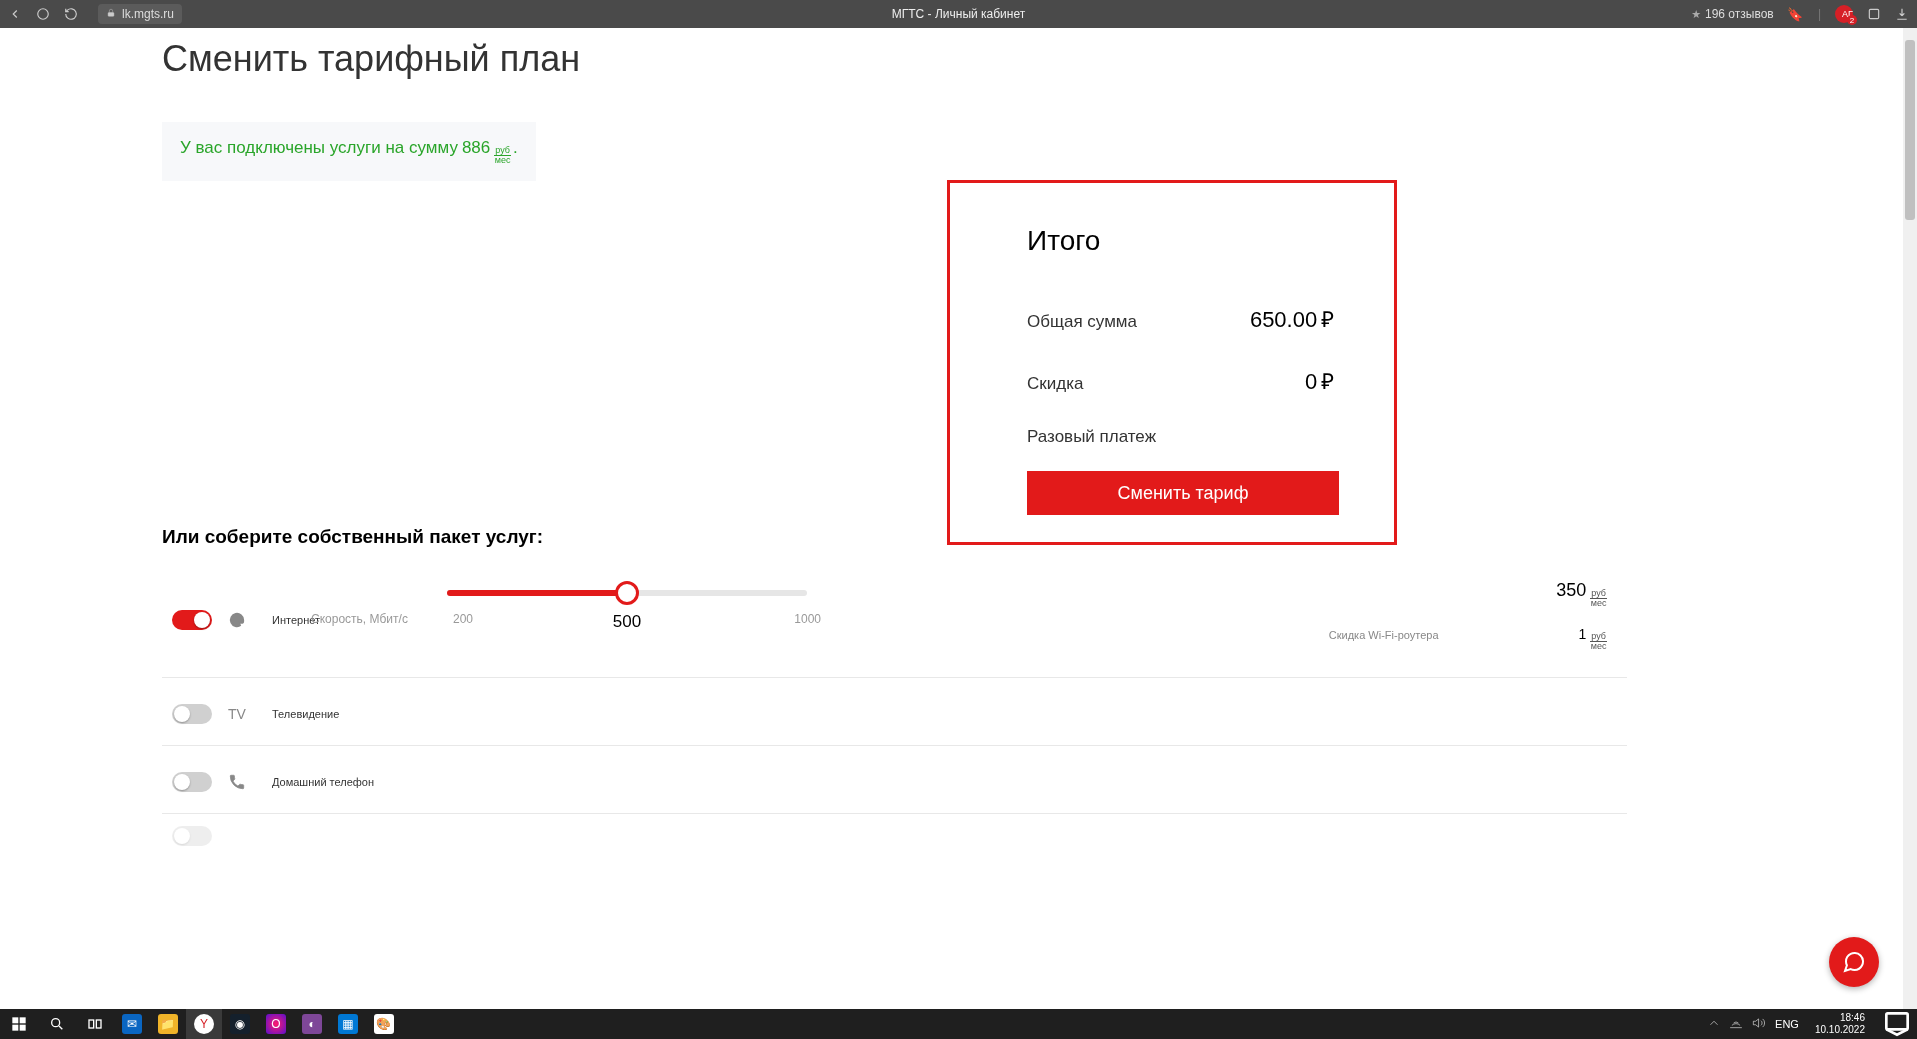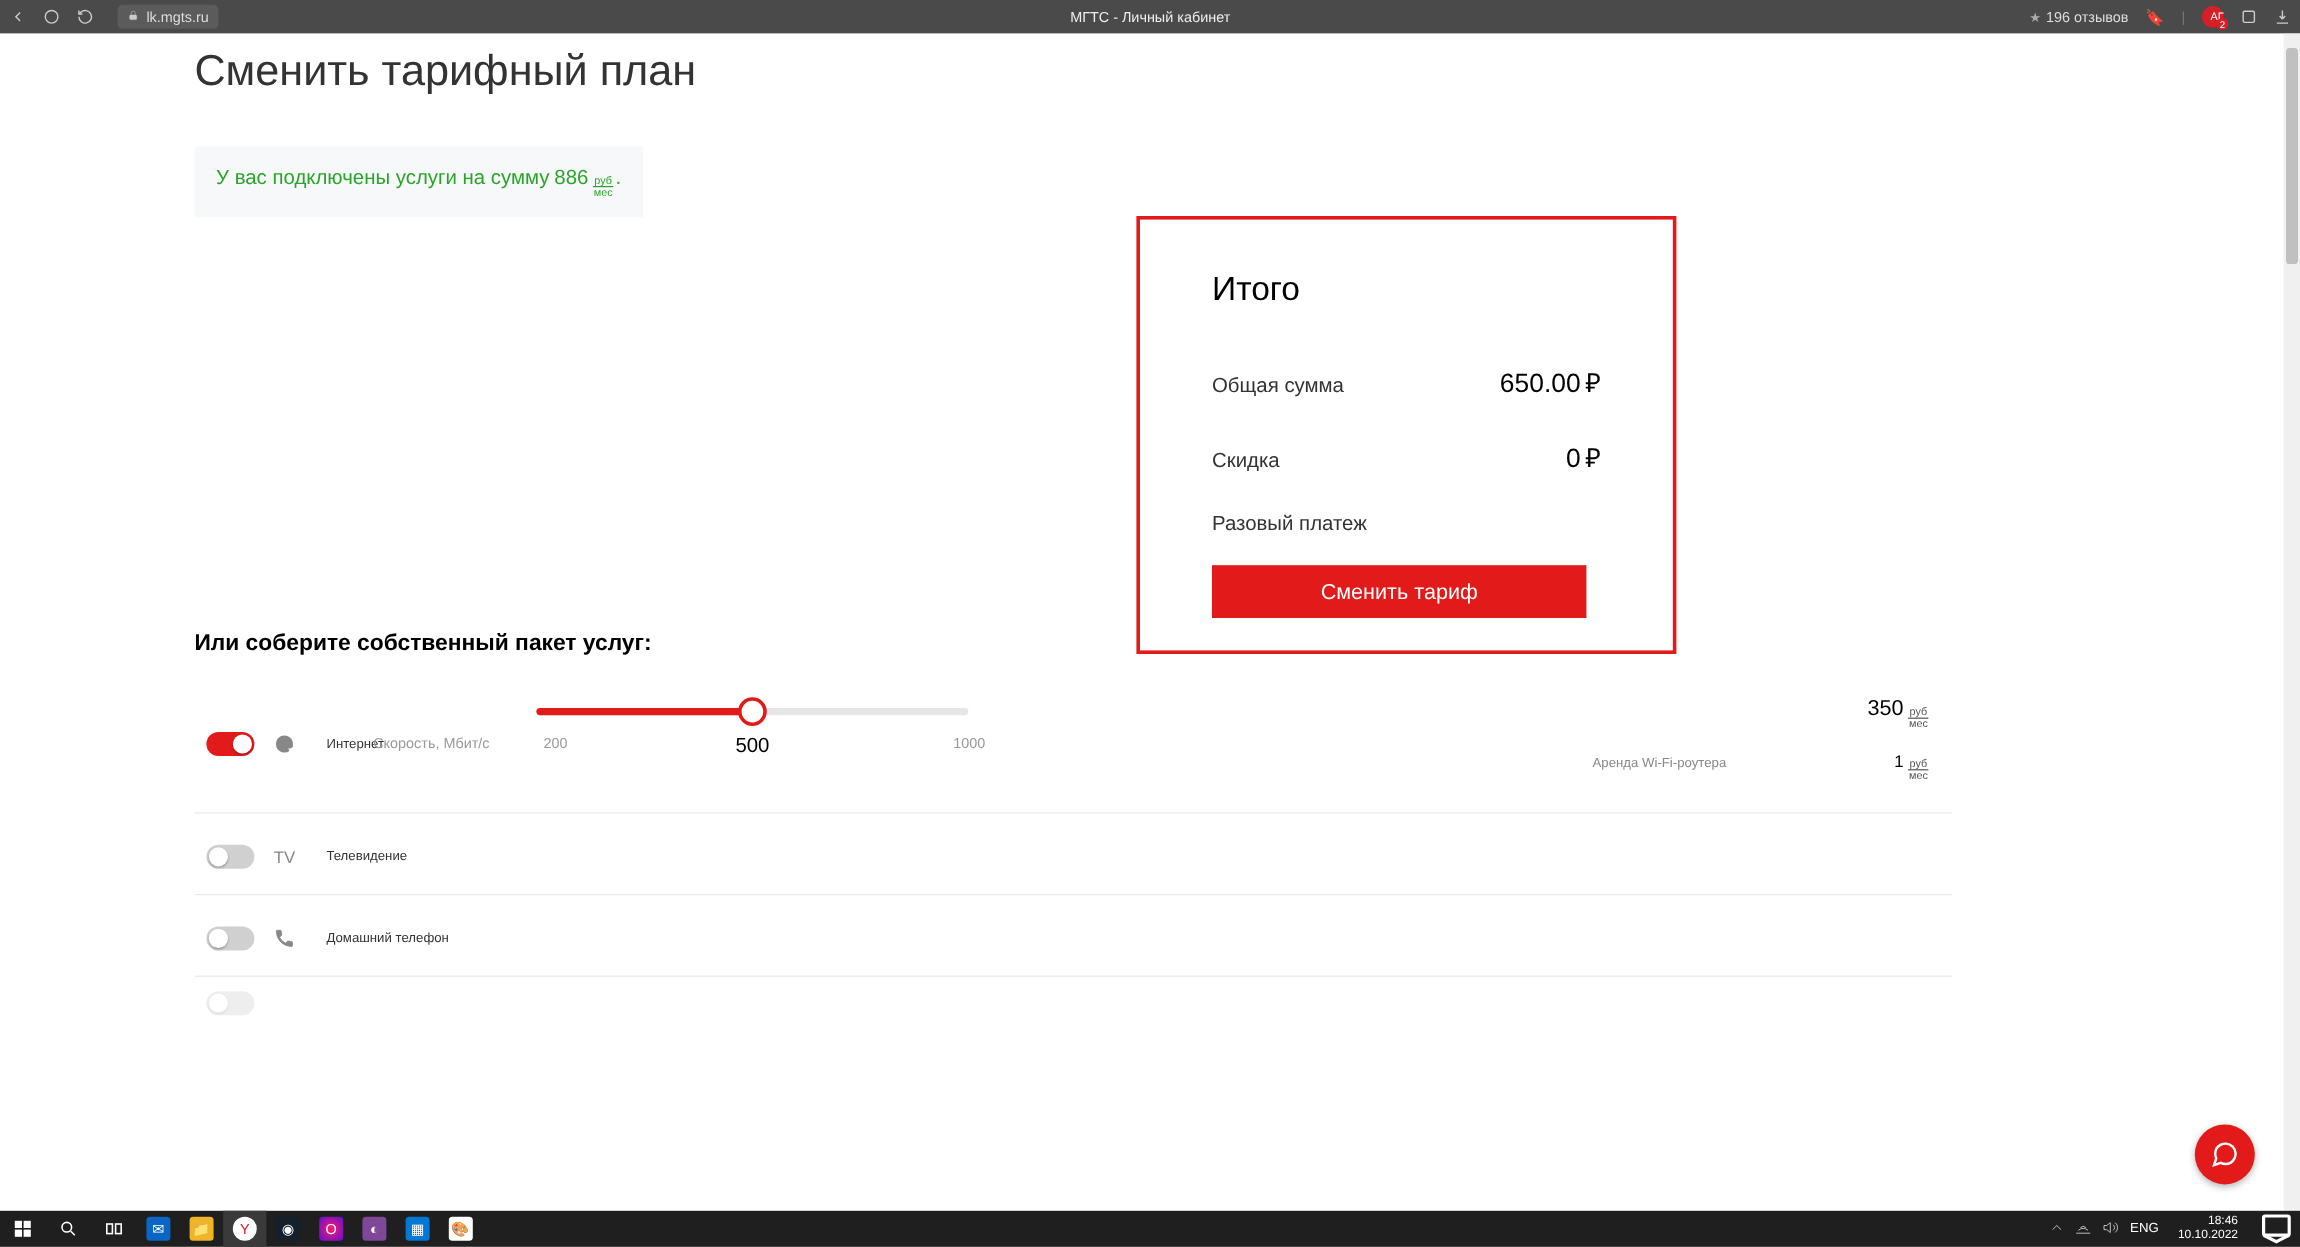--- a/index.html
+++ b/index.html
@@ -56,21 +56,21 @@
   .notice-box .unit { font-size:9px; line-height:1; display:inline-flex; flex-direction:column; align-items:center; margin-left:2px; color:#2aa52a; }
   .notice-box .unit span:first-child { border-bottom:1px solid #2aa52a; padding:0 1px; }
 
   
   .summary-box {
     position:absolute;
     top:152px; left:947px;
     width:450px;
     height:365px;
     border:3px solid #e21a1a;
-    padding:42px 60px 30px 60px;
+    padding:42px 60px 30px 77px;
   }
   .summary-title { font-size:28px; font-weight:400; color:#000; margin-bottom:46px; }
   .summary-row { display:flex; justify-content:space-between; align-items:baseline; font-size:17px; color:#333; margin-bottom:32px; }
   .summary-row .val { font-size:22px; color:#000; display:flex; align-items:baseline; gap:4px; }
   .summary-row.onetime { margin-bottom:24px; }
   .ruble { font-family: Arial, sans-serif; }
   .change-btn {
     width:312px; height:44px;
     background:#e21a1a; color:#fff; border:none;
     font-size:18px; cursor:pointer;
@@ -294,21 +294,21 @@
 
         <div class="svc-price">
           <span>350</span>
           <span class="unit-sm">
               <span>руб</span>
               <span>мес</span>
             </span>
         </div>
 
         <div class="sub-line">
-          <span>Аренда Wi-Fi-роутера</span>
+          <span>Скидка Wi-Fi-роутера</span>
           <span class="sub-price">
             <span>1</span>
             <span class="unit-sm">
                 <span>руб</span>
                 <span>мес</span>
               </span>
           </span>
         </div>
       </div>
 

